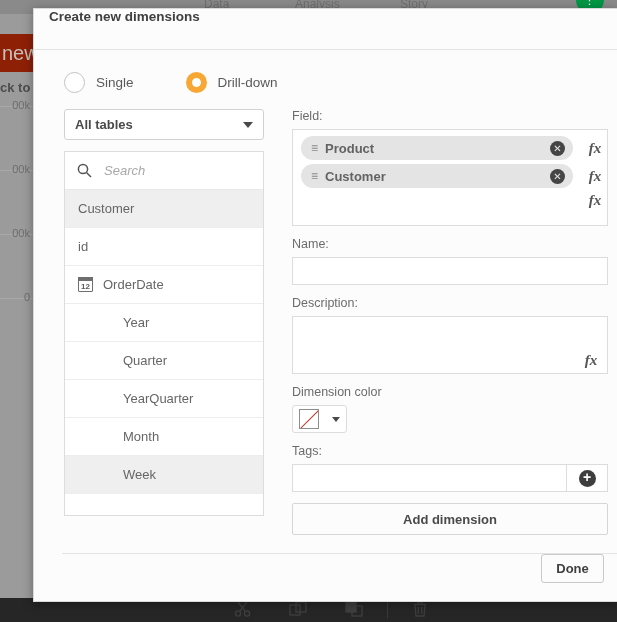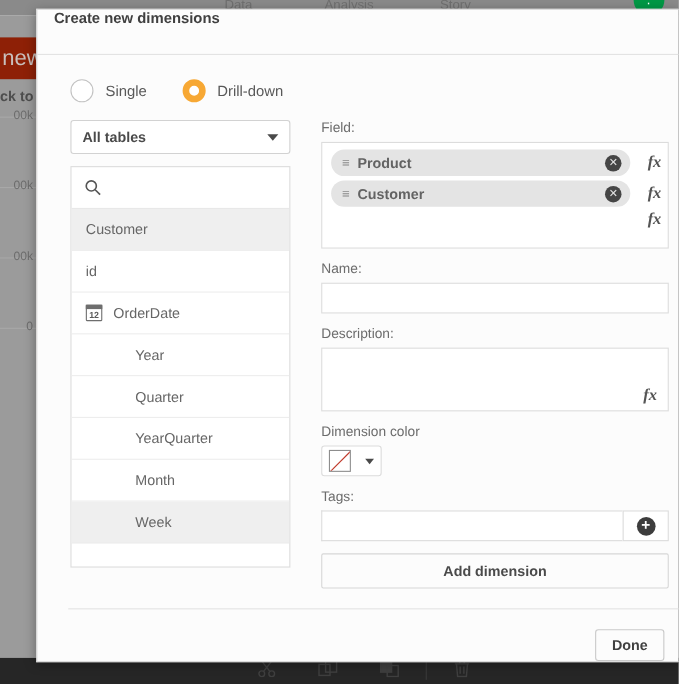--- a/index.html
+++ b/index.html
@@ -168,34 +168,35 @@
     flex: 1 1 auto;
     position: relative;
     padding: 0 15px;
     box-sizing: border-box;
     overflow: hidden;
   }
   #modal-footer {
     flex: 0 0 48px;
     border-top: 1px solid #e3e3e3;
     display: flex;
-    align-items: flex-end;
+    align-items: flex-start;
     justify-content: flex-end;
     padding-right: 13px;
     box-sizing: border-box;
     margin-left: 28px;
   }
 
   
   #radio-row {
     display: flex;
     align-items: center;
     padding-top: 22px;
     padding-bottom: 16px;
     padding-left: 15px;
+    gap: 20px;
   }
   .radio-item {
     display: flex;
     align-items: center;
     margin-right: 32px;
     cursor: pointer;
   }
   .radio-dot {
     width: 21px;
     height: 21px;
@@ -633,20 +634,21 @@
         </div>
 
         <div id="field-list-wrap">
           <div id="search-row">
             <svg width="15" height="15" viewBox="0 0 15 15">
                 <g stroke="#555" stroke-width="1.5" fill="none">
                   <circle cx="6" cy="6" r="4.6"></circle>
                   <line x1="9.5" y1="9.5" x2="14" y2="14"></line>
                 </g>
               </svg>
+            <input id="search-input" type="text" placeholder="Search" style="">
           </div>
           <div id="field-items">
               <div class="flist-item lvl0 hl">
                 <span>Customer</span>
               </div>
               <div class="flist-item lvl0">
                 <span>id</span>
               </div>
               <div class="flist-item lvl0">
                 <span class="cal-icon"><span class="cal-num">12</span></span>

